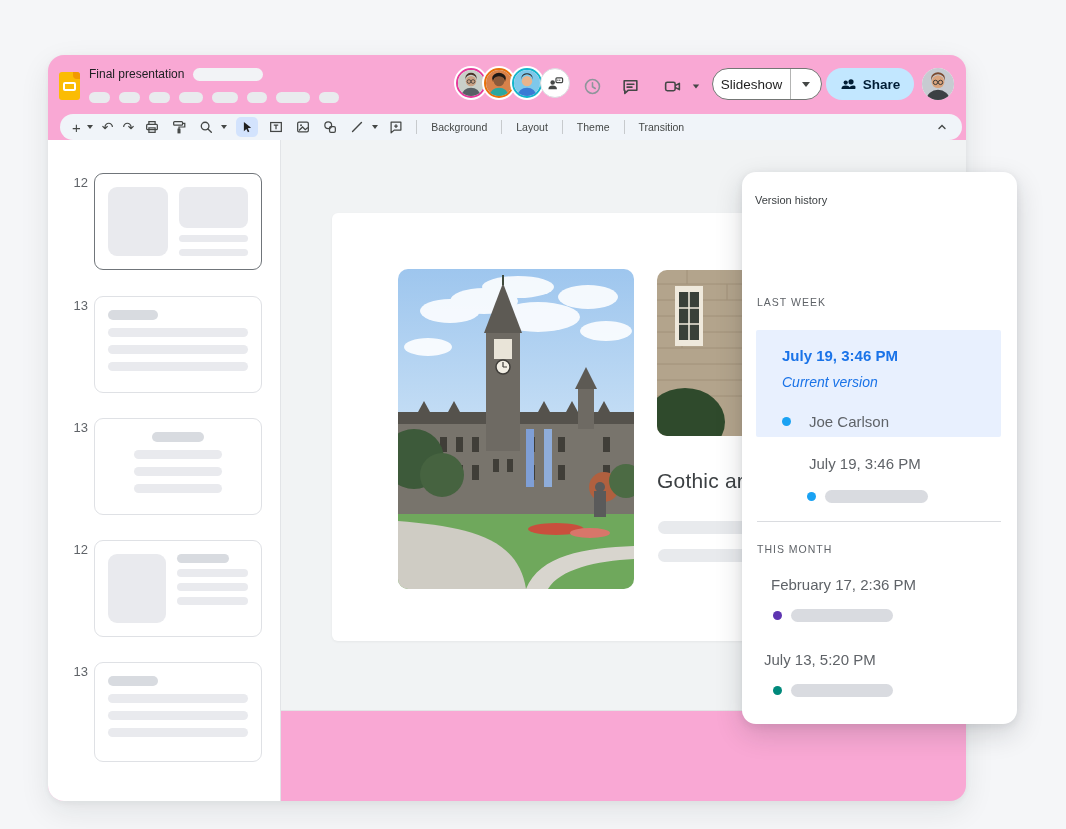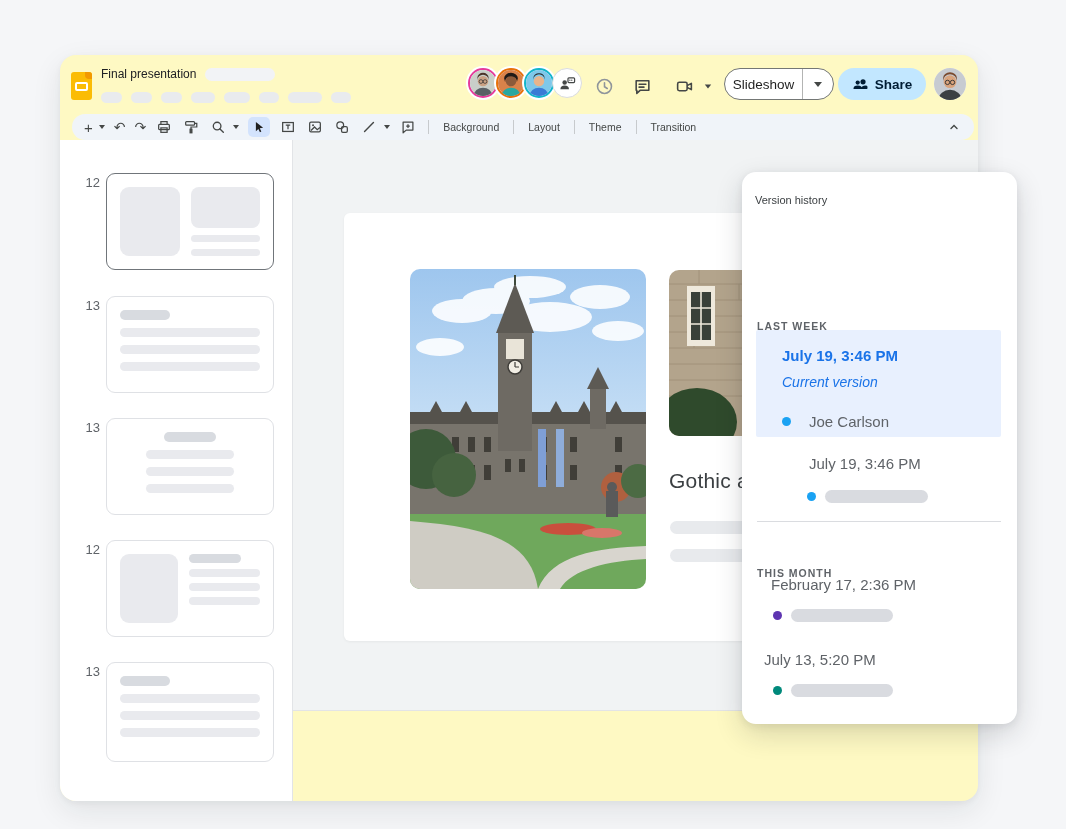--- a/index.html
+++ b/index.html
@@ -5,22 +5,22 @@
   * { margin:0; padding:0; box-sizing:border-box; }
   html,body { width:1066px; height:829px; }
   body {
     background:#f5f6f8;
     font-family:"Liberation Sans", sans-serif;
     position:relative; overflow:hidden;
     color:#3c4043;
   }
   
   .window {
-    position:absolute; left:60px; top:55px; width:918px; height:746px;
-    background:#fef9c3; border-radius:16px;
+    position:absolute; left:48px; top:55px; width:918px; height:746px;
+    background:#f9a8d4; border-radius:16px;
     box-shadow:0 10px 30px rgba(27,31,38,.09), 0 2px 6px rgba(27,31,38,.05);
   }
   
   .logo {
     position:absolute; left:11px; top:17px; width:21px; height:28px;
     background:#fbbc04; border-radius:3px;
   }
   .logo .fold { position:absolute; right:0; top:0; width:7px; height:7px;
     background:#f29900; border-radius:0 3px 0 4px; }
   .logo .inner { position:absolute; left:4px; top:10px; width:13px; height:9px;
@@ -90,22 +90,22 @@
   .vh-panel { position:absolute; left:742px; top:172px; width:275px; height:552px;
     background:#fff; border-radius:14px; z-index:50;
     box-shadow:0 10px 28px rgba(27,31,38,.16), 0 2px 8px rgba(27,31,38,.08); }
   .vh-title { position:absolute; left:13px; top:22px; font-size:11px; color:#3c4043; }
   .vh-dropdown { position:absolute; left:14px; top:56px; width:245px; height:44px;
     border:1px solid #dadce0; border-radius:4px; display:flex; align-items:center;
     padding:0 14px; font-size:15px; color:#3c4043; }
   .vh-dd-caret { margin-left:auto; width:0; height:0;
     border-left:5.5px solid transparent; border-right:5.5px solid transparent;
     border-top:6.5px solid #5f6368; }
-  .vh-section { position:absolute; left:15px; font-size:10.5px; font-weight:700;
-    letter-spacing:1px; color:#5f6368;margin-top:24px; }
+  .vh-section { position:absolute; left:15px; font-size:10.5px; font-weight:400;
+    letter-spacing:1px; color:#5f6368; }
   .vh-current { position:absolute; left:14px; top:158px; width:245px; height:107px;
     background:#e8f0fe; border-radius:2px; padding:17px 0 0 26px; }
   .vh-date-blue { font-size:15px; font-weight:700; color:#1a73e8; }
   .vh-subtitle { font-size:14px; font-style:italic; color:#1a73e8; margin-top:10px; }
   .vh-author-row { display:flex; align-items:center; gap:18px; margin-top:23px; }
   .dot { width:9px; height:9px; border-radius:50%; flex:none; }
   .vh-author { font-size:15px; color:#5f6368; }
   .vh-entry-date { position:absolute; font-size:15px; color:#5f6368; }
   .vh-entry-row { position:absolute; display:flex; align-items:center; gap:9px; }
   .vh-pill { height:13px; background:#d9dbe0; border-radius:7px; }

